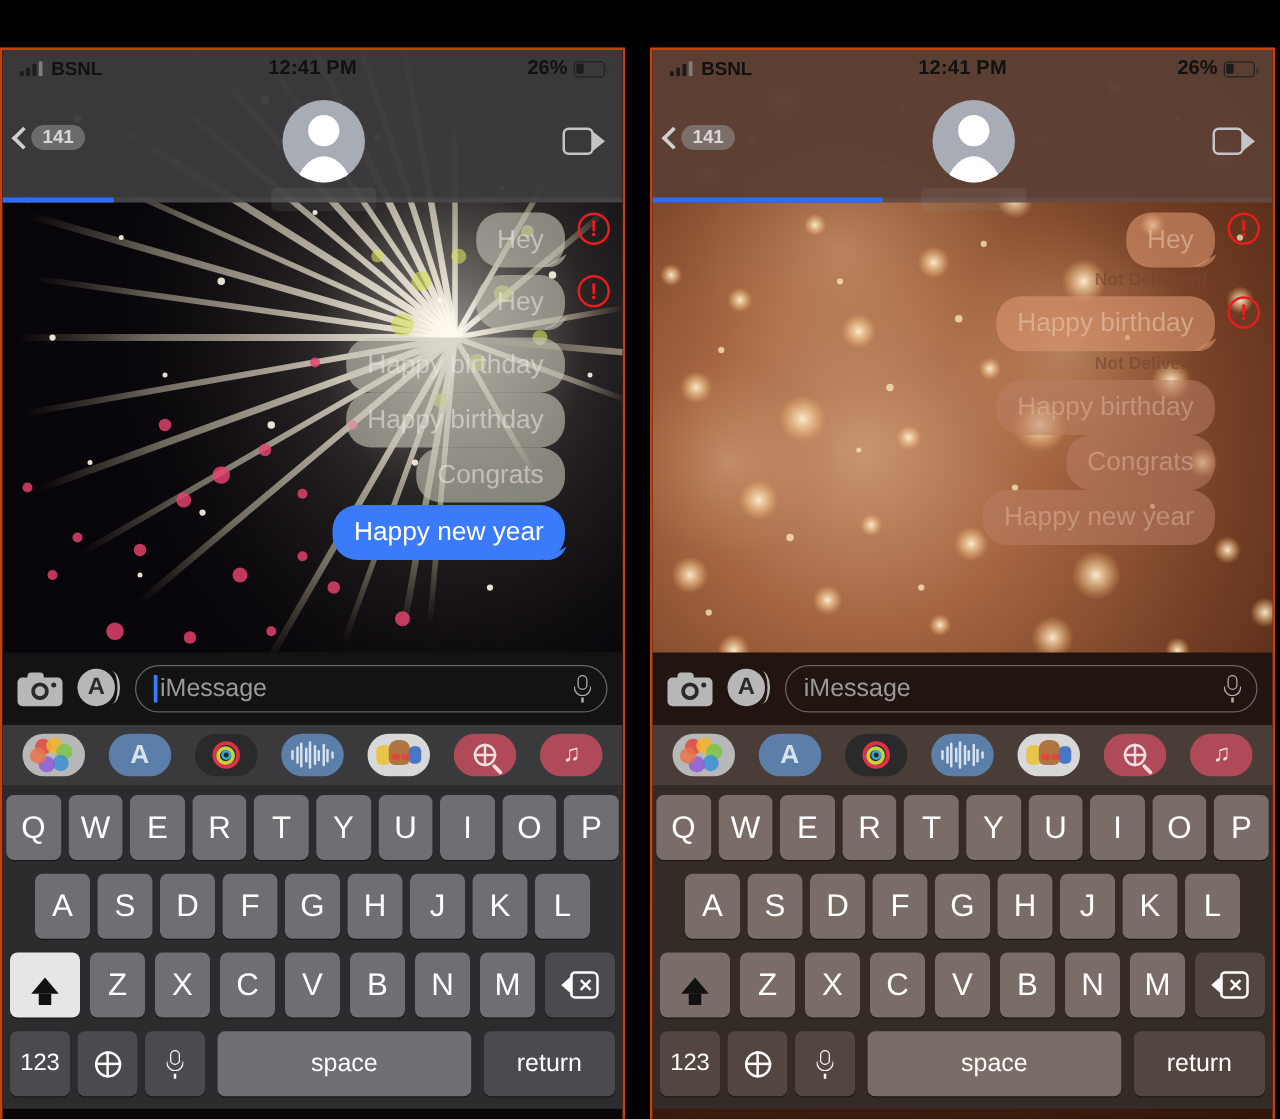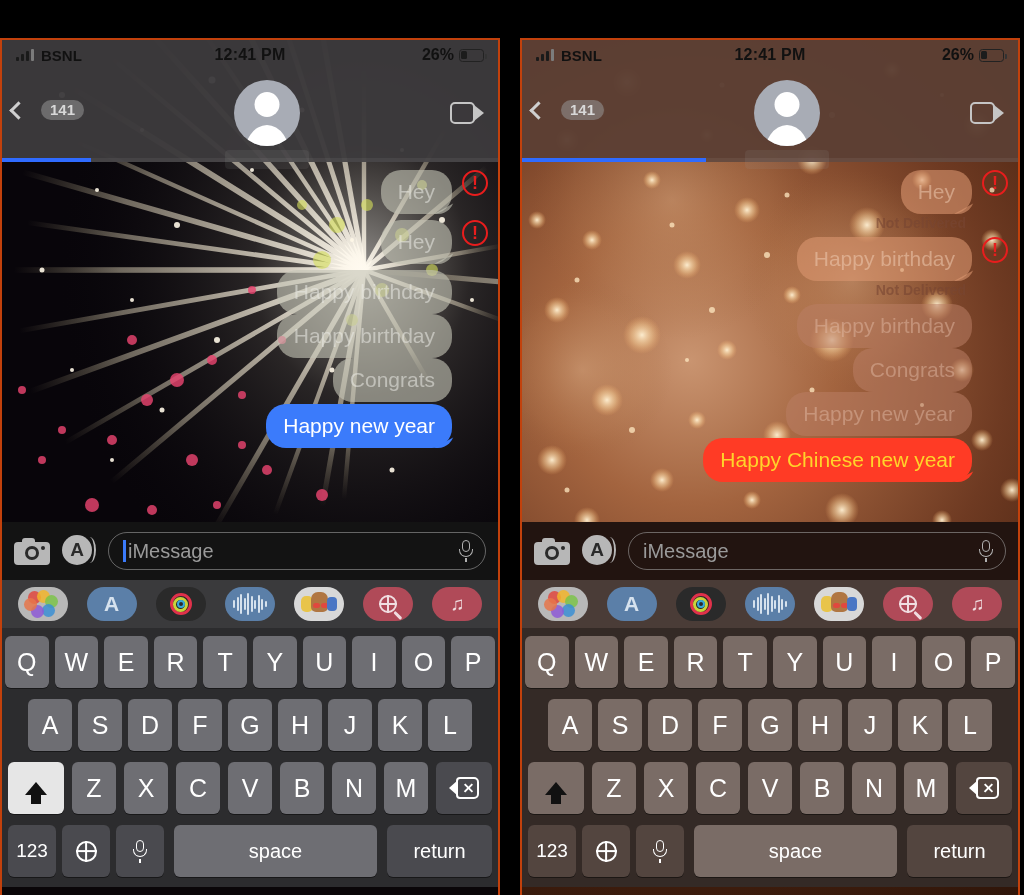--- a/index.html
+++ b/index.html
@@ -51,21 +51,21 @@
     background:#333; border-radius:0 1px 1px 0;
   }
   .battery .lvl { height:100%; width:26%; background:#1c1c1c; border-radius:1.5px; }
 
   
   .navbar {
     position: relative; height: 88px;
     display: flex; align-items: flex-start; padding: 8px 14px 0 10px;
     z-index: 8;
   }
-  .nav-back { display:flex; align-items:center; gap:16px; margin-top: 22px; }
+  .nav-back { display:flex; align-items:center; gap:0; margin-top: 22px; }
   .chev {
     width: 13px; height: 13px;
     border-left: 3.2px solid #cfcfcf; border-bottom: 3.2px solid #cfcfcf;
     transform: rotate(45deg);
   }
   .badge {
     background: rgba(150,150,150,0.55); color: #d8d8d8;
     font-size: 15px; font-weight: 600;
     border-radius: 11px; padding: 2px 9px; line-height: 16px;
   }
@@ -785,24 +785,20 @@
           <div class="err-spacer"></div>
         </div>
         <div class="row">
           <div class="bubble ghost-warm2">Congrats</div>
           <div class="err-spacer"></div>
         </div>
         <div class="row">
           <div class="bubble ghost-warm2">Happy new year</div>
           <div class="err-spacer"></div>
         </div>
-        <div class="row" style="margin-top:2px;">
-          <div class="bubble sent-red tail">Happy Chinese new year</div>
-          <div class="err-spacer"></div>
-        </div>
       </div>
     </div>
 
     <div class="inputbar warm">
       <div class="cam">
         <span class="body"></span>
           <span class="hump"></span>
           <span class="lens"></span>
           <span class="dot"></span>
       </div>

